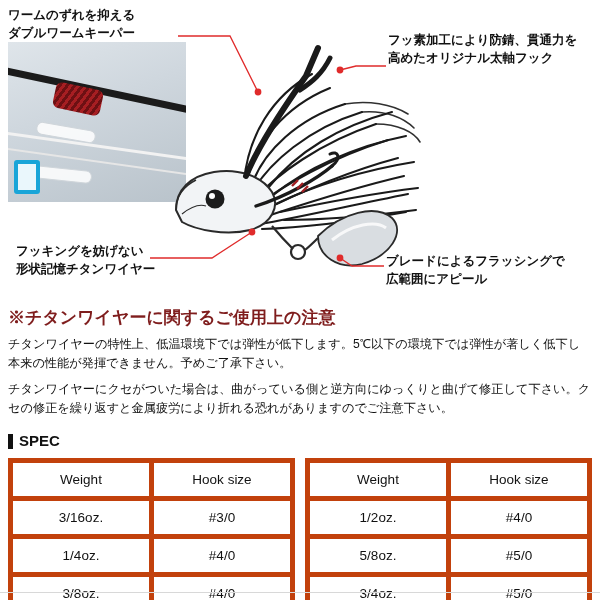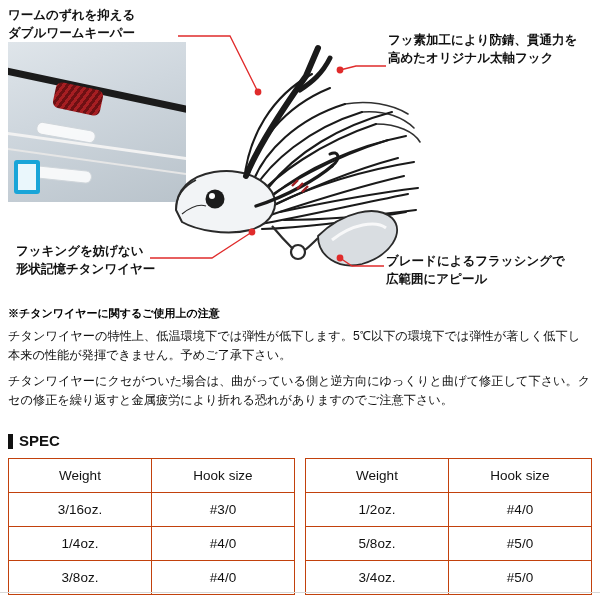--- a/index.html
+++ b/index.html
@@ -115,23 +115,23 @@
 
   
   .notice {
     position: absolute;
     left: 8px;
     top: 306px;
     width: 584px;
   }
   .notice h2 {
     margin: 0 0 6px 0;
-    font-size: 11px;
+    font-size: 17px;
     font-weight: 700;
-    color: #000000;
+    color: #7f1d1d;
   }
   .notice p {
     margin: 0 0 7px 0;
     font-size: 12.2px;
     line-height: 1.55;
     color: #111;
   }
 
   
   .spec-head {
@@ -157,21 +157,21 @@
     width: 584px;
     display: flex;
     gap: 10px;
   }
   table.spec {
     border-collapse: collapse;
     width: 287px;
     table-layout: fixed;
   }
   table.spec th, table.spec td {
-    border: 1px solid #c2410c;
+    border: 5px solid #c2410c;
     text-align: center;
     font-size: 13.5px;
     height: 31px;
     font-weight: 400;
     color: #111;
   }
   table.spec th {
     font-weight: 400;
   }
   .footer-rule {

